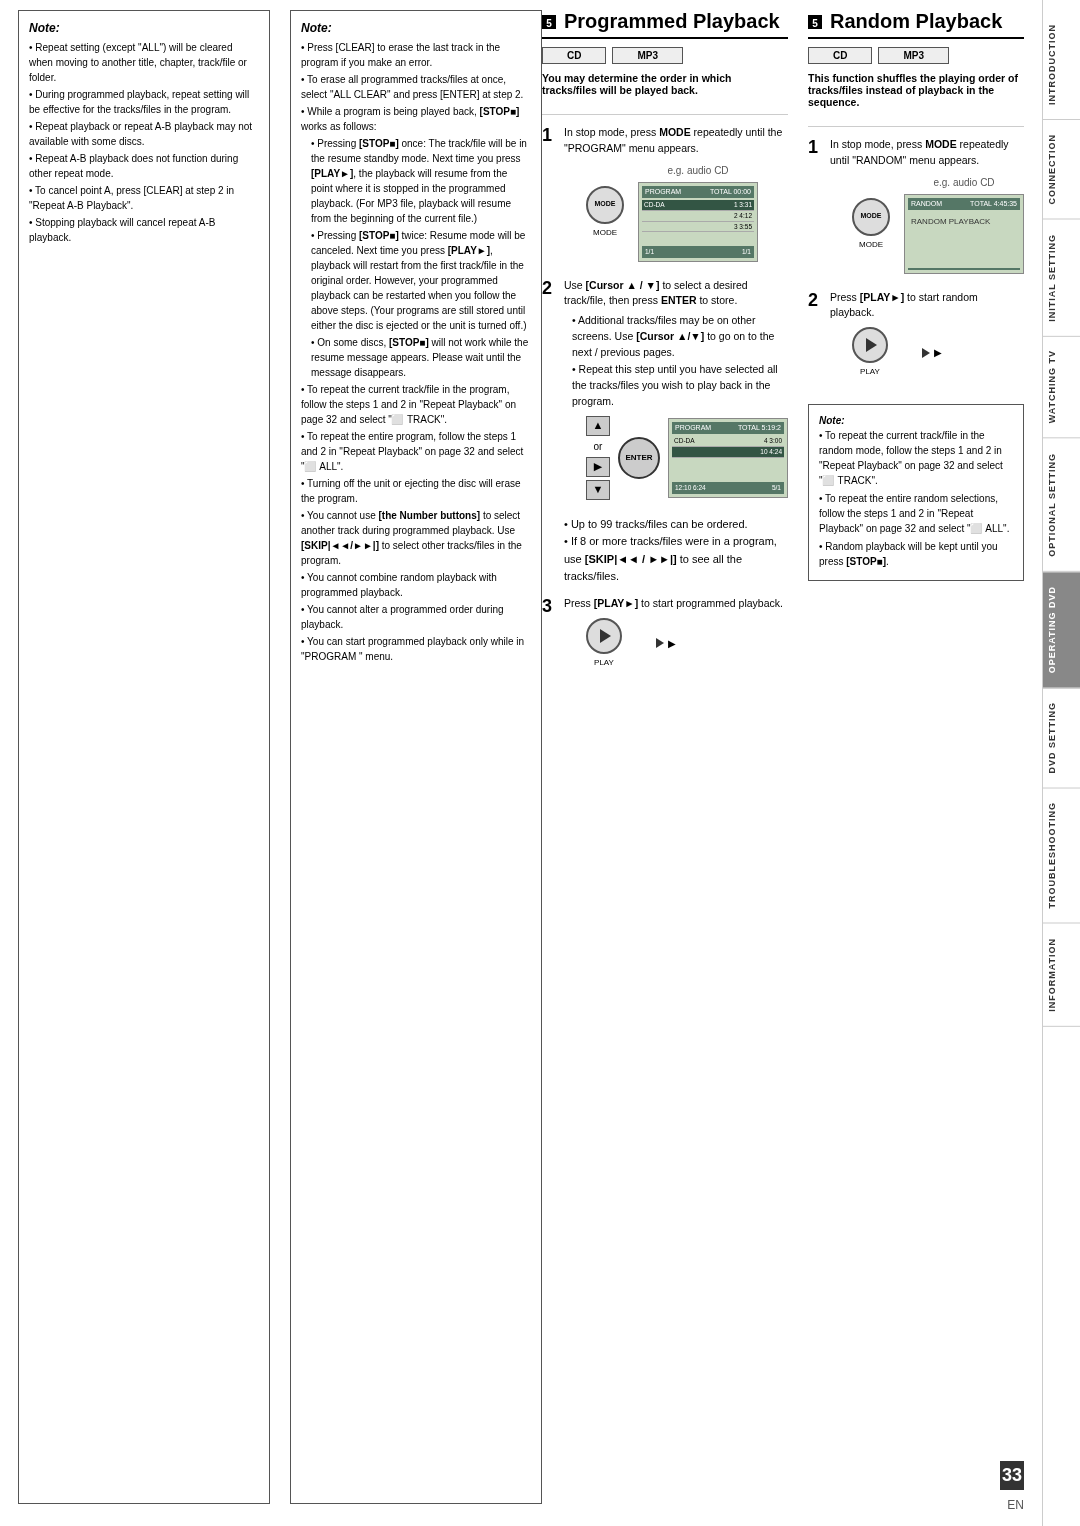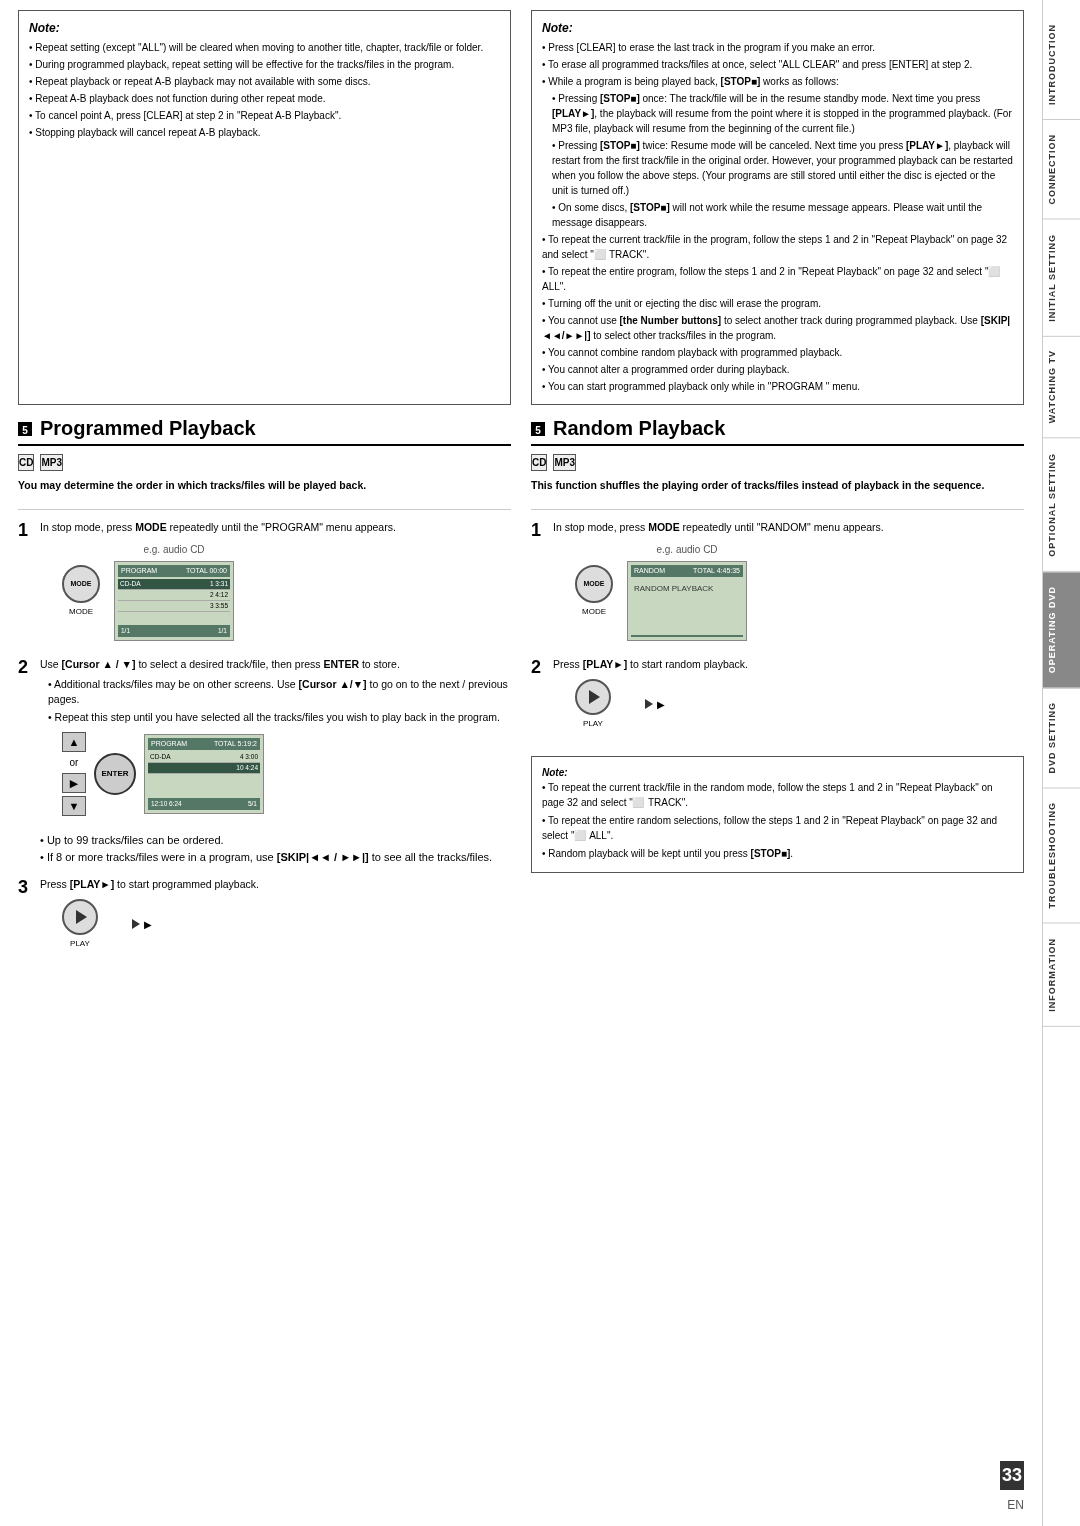--- a/index.html
+++ b/index.html
@@ -10,21 +10,20 @@
       color: #000;
       width: 1080px;
       min-height: 1526px;
       display: flex;
       flex-direction: row;
     }
     .main-content {
       flex: 1;
       padding: 10px 18px 10px 18px;
       display: flex;
-      flex-direction: column;
     }
     .top-notes {
       display: flex;
       flex-direction: row;
       gap: 20px;
       margin-bottom: 12px;
     }
     .note-box {
       border: 1px solid #555;
       padding: 8px 10px;
@@ -84,21 +83,21 @@
       margin-right: 4px;
       flex-shrink: 0;
     }
     .disc-badges {
       display: flex;
       gap: 6px;
       margin-bottom: 8px;
     }
     .badge {
       border: 1px solid #555;
-      padding: 2px 0;
+      padding: 2px 24px;
       font-size: 10px;
       font-weight: bold;
       background: #eee;
     }
     .intro-bold {
       font-weight: bold;
       font-size: 10.5px;
       margin-bottom: 8px;
     }
     .step {

